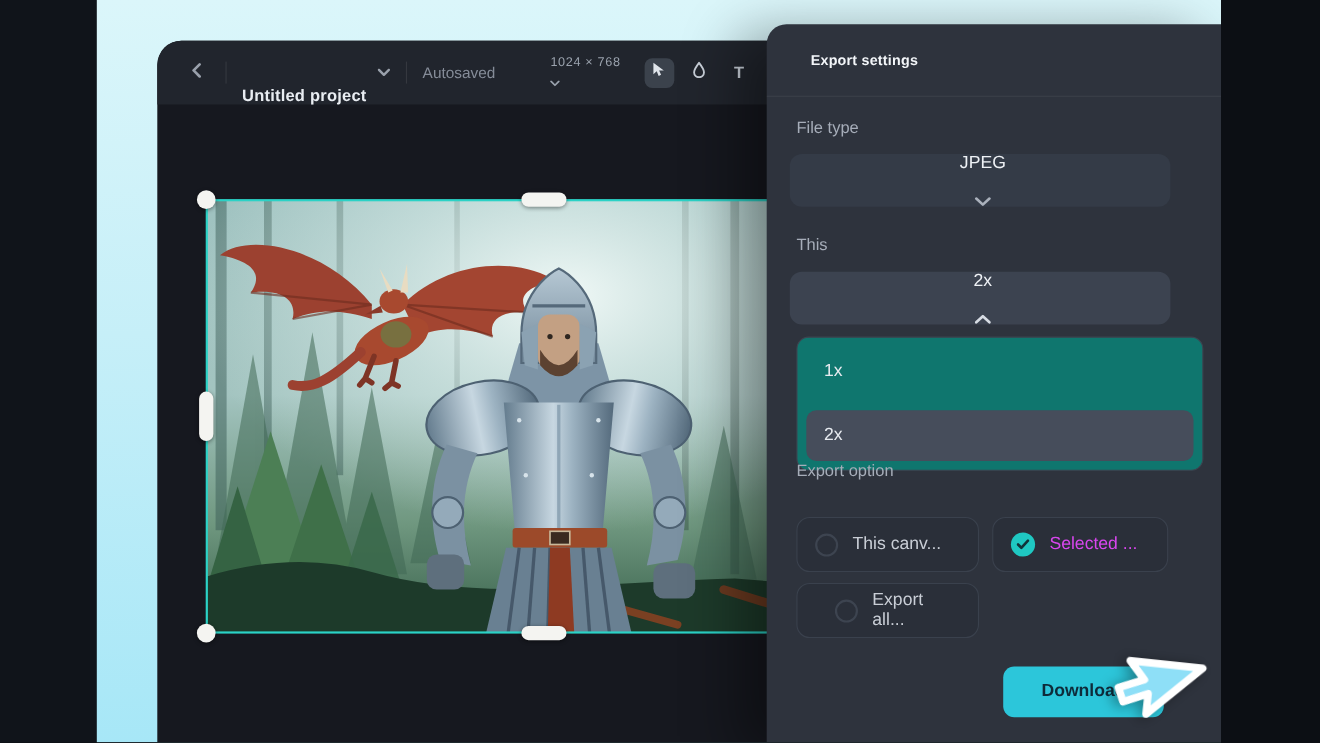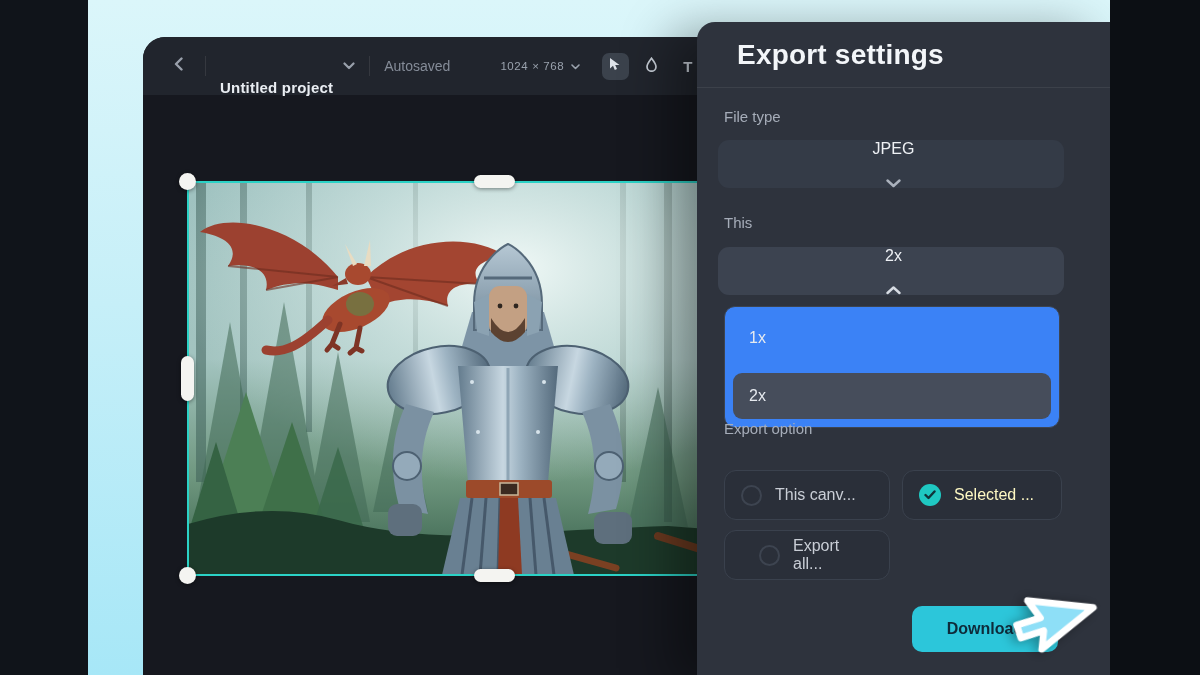--- a/index.html
+++ b/index.html
@@ -16,21 +16,21 @@
   .editor{position:absolute;left:143px;top:37px;width:967px;height:638px;
           background:#16181f;border-radius:22px 0 0 0;z-index:1;}
   .editor-toolbar{height:58px;background:#21252d;border-radius:22px 0 0 0;
           display:flex;align-items:center;padding-left:22px;box-sizing:border-box;}
   .tb-back{width:26px;height:26px;display:flex;align-items:center;justify-content:center;color:#99a0ab;cursor:pointer;}
   .tb-div{width:1px;height:20px;background:rgba(255,255,255,.09);margin:0 14px;}
   .tb-titlebtn{display:flex;align-items:center;gap:10px;cursor:pointer;}
   .tb-title{color:#e9edf2;font-size:15px;font-weight:700;letter-spacing:.2px;margin-top:43px;}
   .tb-auto{color:#858c98;font-size:14px;}
   .tb-size{margin-left:50px;display:flex;gap:7px;color:#9aa2ad;
-           font-size:11.5px;letter-spacing:.6px;cursor:pointer;}
+           font-size:11.5px;letter-spacing:.6px;cursor:pointer;flex-direction:column;}
   .tb-tools{margin-left:22px;display:flex;align-items:center;gap:9px;}
   .tool{width:27px;height:27px;display:flex;align-items:center;justify-content:center;
         border-radius:7px;color:#c7ced7;cursor:pointer;}
   .tool.active{background:#3b424c;}
   .tool-t{font-size:15px;font-weight:700;color:#c7ced7;}
 
   
   .img-box{position:absolute;left:188px;top:182px;width:612px;height:393px;z-index:2;}
   .img-box svg.scene{position:absolute;inset:0;display:block;}
   .sel-border{position:absolute;inset:-1px;border:2px solid #2bd2c6;pointer-events:none;}
@@ -39,38 +39,38 @@
   .h-pill-h{position:absolute;width:41px;height:13px;border-radius:7px;background:#f4f4f1;
             box-shadow:0 1px 4px rgba(0,0,0,.45);}
   .h-pill-v{position:absolute;width:13px;height:45px;border-radius:7px;background:#f4f4f1;
             box-shadow:0 1px 4px rgba(0,0,0,.45);}
 
   
   .panel{position:absolute;left:697px;top:22px;width:413px;height:653px;background:#2e333d;
          border-radius:18px 0 0 0;box-shadow:-26px 10px 50px rgba(0,0,0,.38);z-index:3;}
   .panel-header{height:66px;display:flex;align-items:center;padding-left:40px;
          border-bottom:1px solid rgba(255,255,255,.07);box-sizing:border-box;}
-  .panel-title{color:#f3f6f9;font-size:28px;font-weight:700;letter-spacing:.2px;}
+  .panel-title{color:#f3f6f9;font-size:13px;font-weight:700;letter-spacing:.2px;}
   .lbl{position:absolute;left:27px;color:#a6adb9;font-size:15px;}
   .field{position:absolute;left:21px;width:346px;height:48px;border-radius:11px;
          display:flex;align-items:center;justify-content:space-between;
          padding:0 18px 0 23px;box-sizing:border-box;color:#eef1f5;font-size:16px;cursor:pointer;flex-direction:column;}
   .field.jpeg{top:118px;background:#343b47;}
   .field.size{top:225px;background:#3c4350;}
   .chev{color:#aab1bc;display:flex;}
-  .dropdown{position:absolute;left:27px;top:284px;width:336px;height:122px;background:#3b82f6;
+  .dropdown{position:absolute;left:27px;top:284px;width:370px;height:122px;background:#0f766e;
          border:1px solid #3d4450;border-radius:11px;box-sizing:border-box;padding:4px 8px;}
   .opt{height:54px;display:flex;align-items:center;padding:0 16px;color:#e6eaef;
        font-size:16px;border-radius:9px;cursor:pointer;}
   .opt.selected{background:#464d5b;height:46px;margin-top:8px;}
   .chip{position:absolute;height:50px;background:#2a2f39;border:1px solid #3a414d;
         border-radius:12px;display:flex;align-items:center;gap:13px;padding:0 16px;
         box-sizing:border-box;font-size:16px;cursor:pointer;}
   .chip .txt{color:#c9ced6;}
-  .chip.on .txt{color:#fef9c3;}
+  .chip.on .txt{color:#d946ef;}
   .radio{width:21px;height:21px;border-radius:50%;border:2px solid #3d4450;box-sizing:border-box;}
   .checkc{width:22px;height:22px;border-radius:50%;background:#1fc8c2;
           display:flex;align-items:center;justify-content:center;}
   .download{position:absolute;left:215px;top:584px;width:146px;height:46px;background:#2cc6da;
             border:none;border-radius:10px;color:#0e2b3a;font-size:16px;font-weight:700;
             font-family:"Liberation Sans",sans-serif;cursor:pointer;}
 
   
   .cursor-overlay{position:absolute;left:1020px;top:584px;width:62px;height:88px;
                   transform:rotate(96deg);z-index:7;filter:drop-shadow(2px 4px 6px rgba(0,0,0,.35));}

